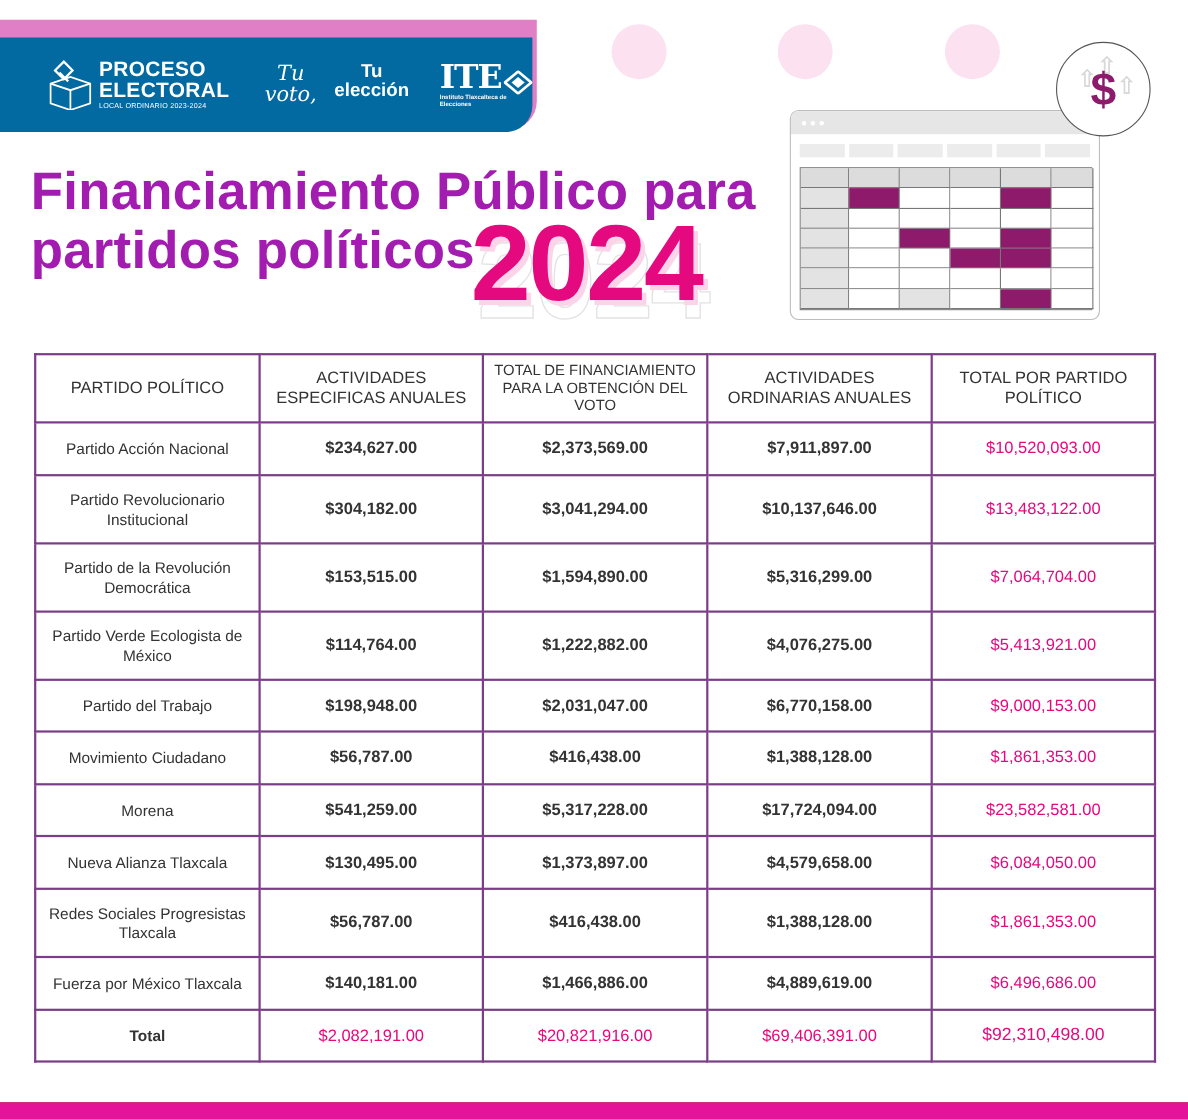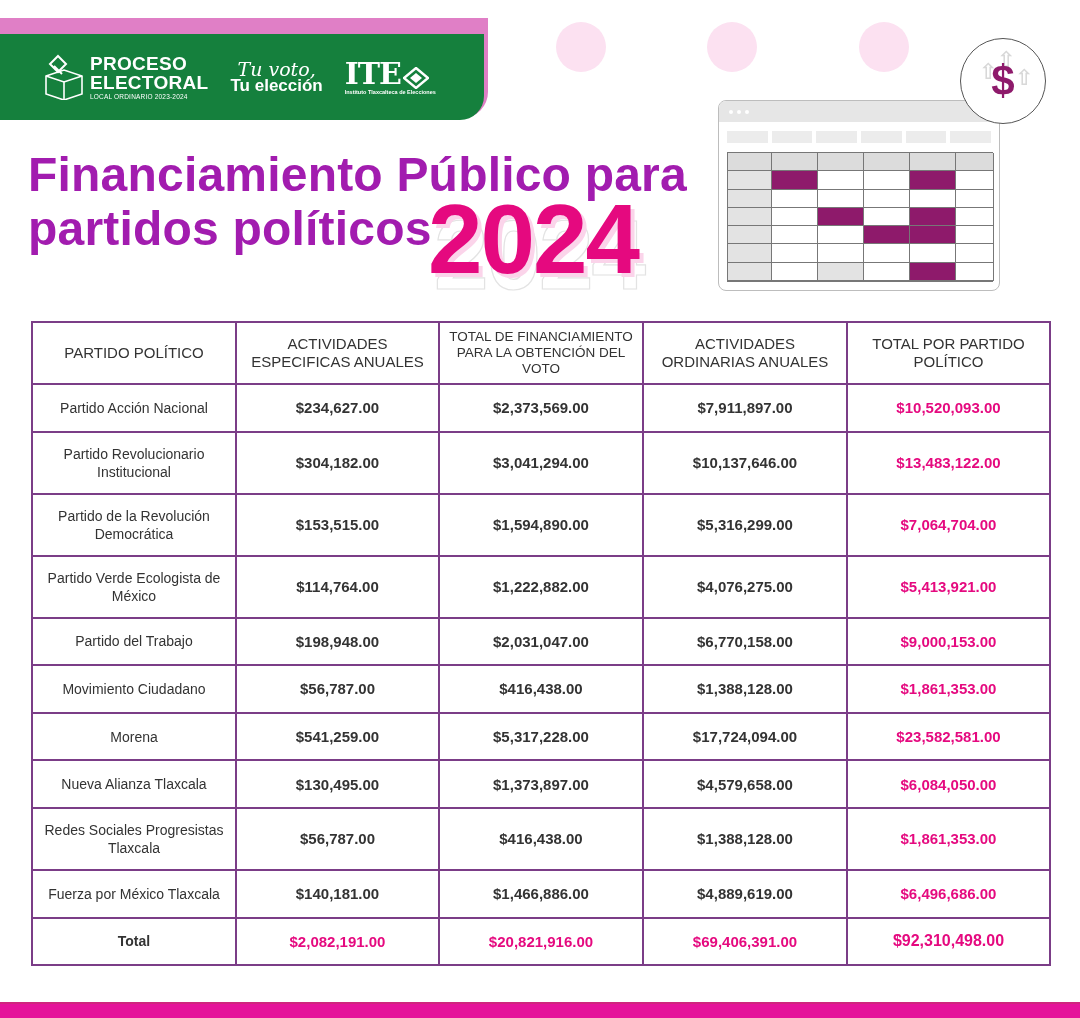--- a/index.html
+++ b/index.html
@@ -1,27 +1,27 @@
 <!DOCTYPE html>
 <html><head>
 <meta charset="utf-8">
 <style>
   * { box-sizing: border-box; margin: 0; padding: 0; }
   html, body { width: 1080px; height: 1018px; background: #ffffff; overflow: hidden; }
   body { position: relative; font-family: "Liberation Sans", "DejaVu Sans", sans-serif; color: #333; }
 
   
   .banner-back { position: absolute; left: 0; top: 18px; width: 488px; height: 100px; background: #e07fc6; border-radius: 0 0 26px 0; }
-  .banner { position: absolute; left: 0; top: 34px; width: 484px; height: 86px; background: #15803d; border-radius: 0 0 24px 0; display: flex; align-items: center; padding-left: 44px; gap: 22px; color: #fff; }
+  .banner { position: absolute; left: 0; top: 34px; width: 484px; height: 86px; background: #0369a1; border-radius: 0 0 24px 0; display: flex; align-items: center; padding-left: 44px; gap: 22px; color: #fff; }
   .logo-pe { display: flex; align-items: center; gap: 6px; }
   .logo-pe .box-icon { width: 40px; height: 46px; }
   .logo-pe .pe-text { display: flex; flex-direction: column; line-height: 1; }
   .logo-pe .pe-line1, .logo-pe .pe-line2 { font-size: 19px; font-weight: bold; letter-spacing: 0.3px; }
   .logo-pe .pe-line3 { font-size: 6.5px; margin-top: 2px; letter-spacing: 0.2px; }
-  .slogan { display: flex; flex-direction: column; line-height: 1; text-align: center; }
+  .slogan { display: flex; flex-direction: row; line-height: 1; text-align: center; }
   .slogan .script { font-family: "DejaVu Serif", serif; font-style: italic; font-size: 19px; font-weight: normal; }
   .slogan .bold { font-size: 17px; font-weight: bold; margin-top: -2px; }
   .logo-ite { display: flex; flex-direction: column; align-items: flex-start; line-height: 1; }
   .logo-ite .ite-row { display: flex; align-items: flex-end; gap: 2px; }
   .logo-ite .ite-letters { font-family: "DejaVu Serif", serif; font-size: 30px; font-weight: bold; letter-spacing: -1px; }
   .logo-ite .ite-sub { font-size: 5.5px; font-weight: bold; margin-top: 1px; }
 
   
   .dot { position: absolute; top: 22px; width: 50px; height: 50px; border-radius: 50%; background: #fce1f1; }
 
@@ -46,21 +46,21 @@
   .bubble .arrow { position: absolute; color: #d8d8d8; font-size: 22px; font-weight: bold; }
 
   
   table.fin { position: absolute; left: 31px; top: 321px; width: 1018px; border-collapse: collapse; table-layout: fixed; }
   table.fin th, table.fin td { border: 2px solid #7b3d87; text-align: center; vertical-align: middle; }
   table.fin th { height: 62px; font-weight: normal; font-size: 15px; color: #333; line-height: 18px; padding: 0 4px; }
   table.fin th.small { font-size: 13.5px; line-height: 16px; }
   table.fin td { height: 47.6px; font-size: 14.5px; }
   table.fin td.party { font-size: 14px; line-height: 18px; color: #333; padding: 12px 8px; }
   table.fin td.num { font-weight: bold; color: #333; font-size: 15px; }
-  table.fin td.tot { font-weight: bold; color: #e5097f; font-size: 15px; }
+  table.fin td.tot { font-weight: normal; color: #e5097f; font-size: 15px; }
   table.fin tr.total td.party { font-weight: bold; }
   table.fin tr.total td.grand { font-size: 16px; }
 
   .footer-bar { position: absolute; left: 0; top: 1002px; width: 1080px; height: 16px; background: #e5139a; border-top: 2px solid #d0257e; }
 </style>
 </head>
 <body>
 
 <div class="banner-back"></div>
 <div class="banner">

